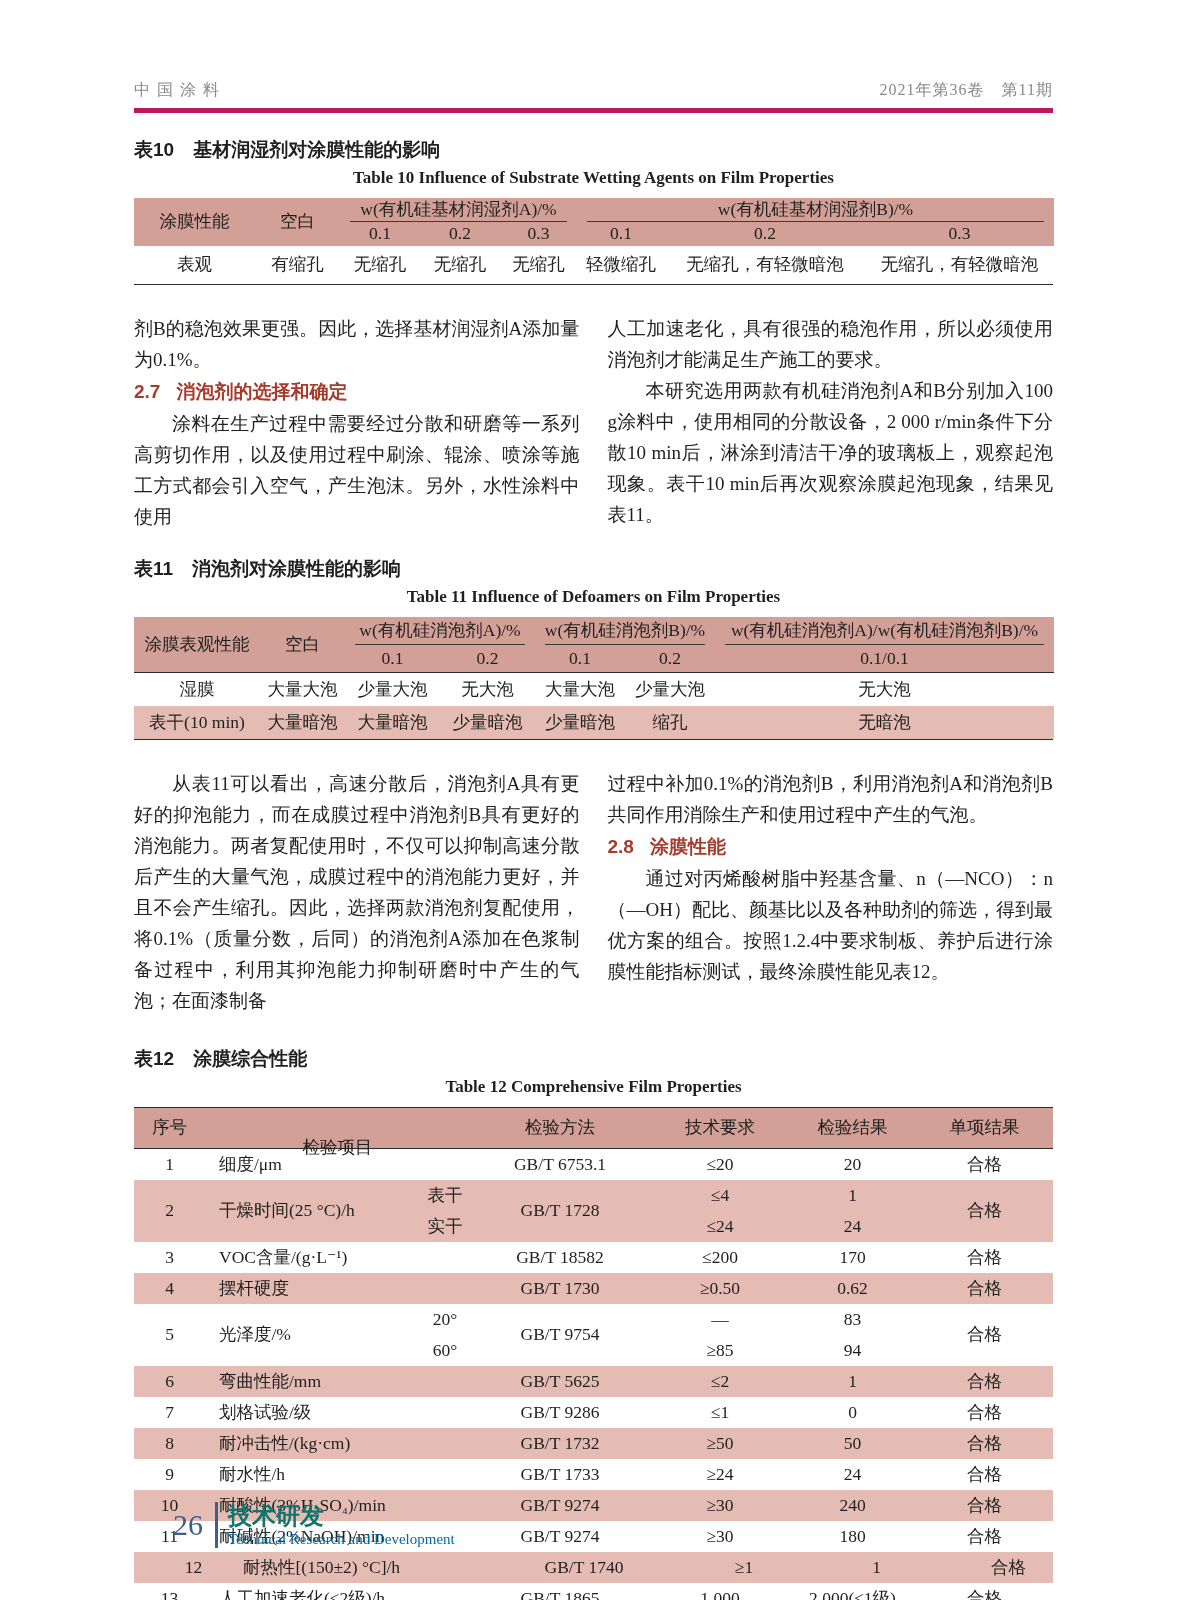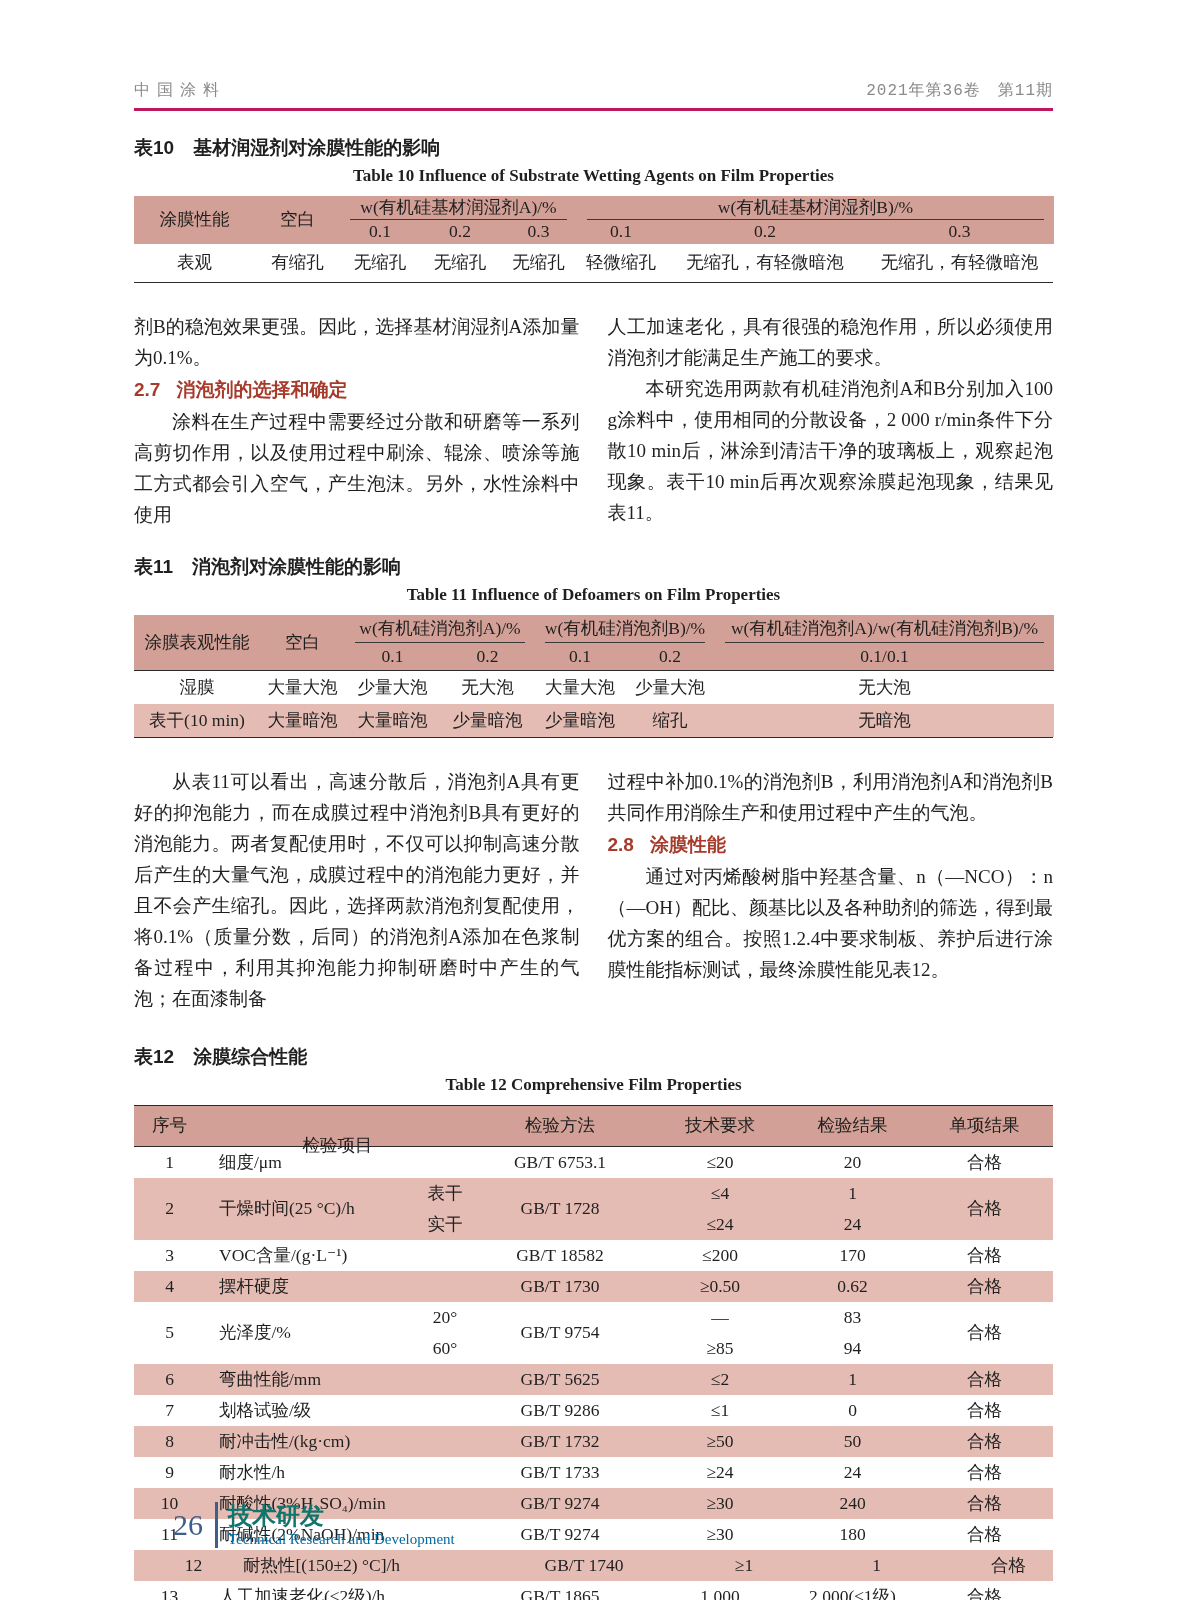--- a/index.html
+++ b/index.html
@@ -10,22 +10,22 @@
     --red:#a63b2c;
     --blue:#3f5e88;
   }
   *{box-sizing:border-box;margin:0;padding:0;}
   html,body{background:#ffffff;}
   body{font-family:"Liberation Serif","DejaVu Serif",serif;color:var(--ink);}
   .page{width:1187px;height:1600px;background:#fff;padding:80px 134px 0 134px;overflow:hidden;position:relative;}
 
   
   .runhead{display:flex;justify-content:space-between;align-items:flex-end;
-           border-bottom:3px solid #be185d;padding-bottom:7px;color:#8a8a8a;
-           font-family:Liberation Mono, monospace;font-size:16px;}
+           border-bottom:5px solid #be185d;padding-bottom:7px;color:#8a8a8a;
+           font-family:Liberation Serif, serif;font-size:16px;}
   .runhead .jname{letter-spacing:7px;}
   .runhead .issue{letter-spacing:1px;}
 
   
   .ttl-zh{text-align:left;font-family:"Liberation Sans","DejaVu Sans",sans-serif;
           font-weight:bold;font-size:19px;margin-top:24px;}
   .ttl-en{text-align:center;font-family:"Liberation Serif","DejaVu Serif",serif;
           font-weight:bold;font-size:17px;margin-top:5px;margin-bottom:10px;}
 
   

